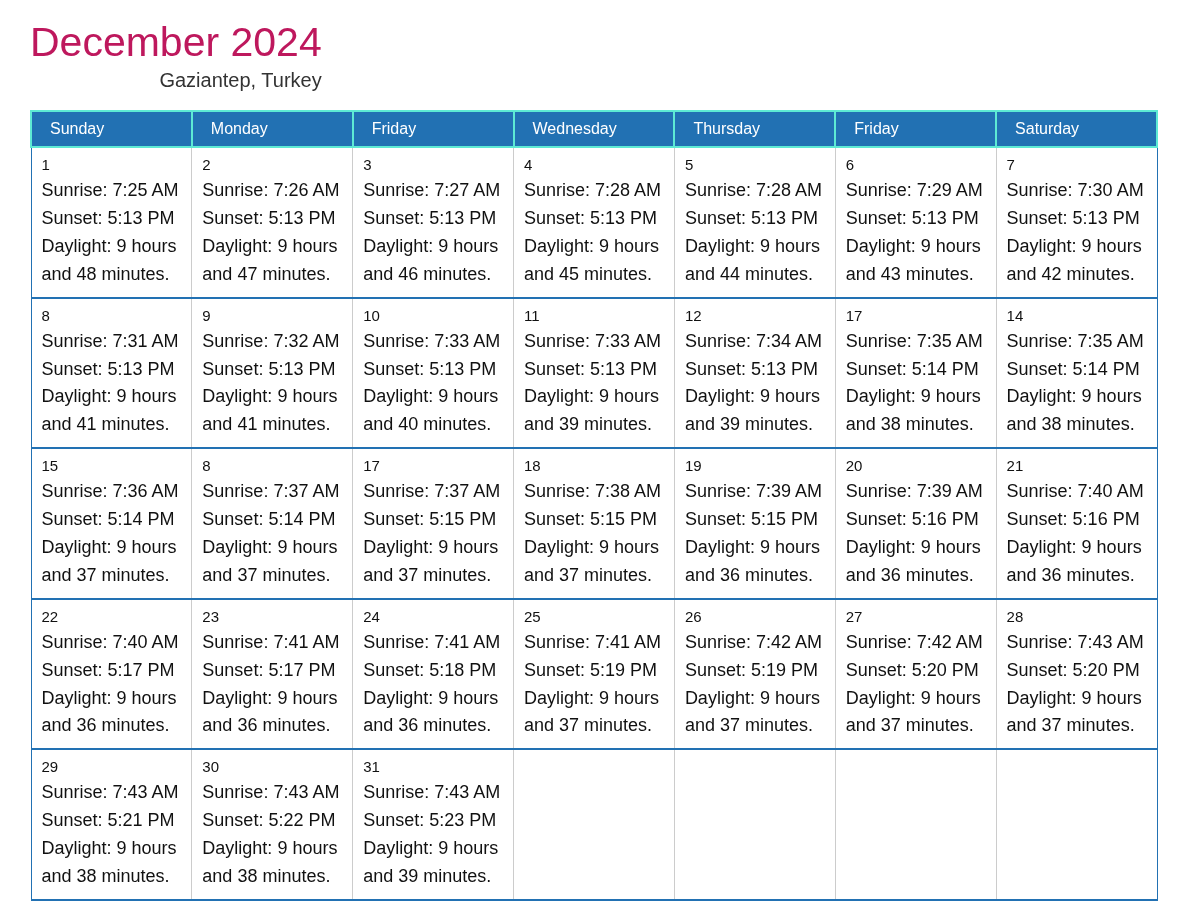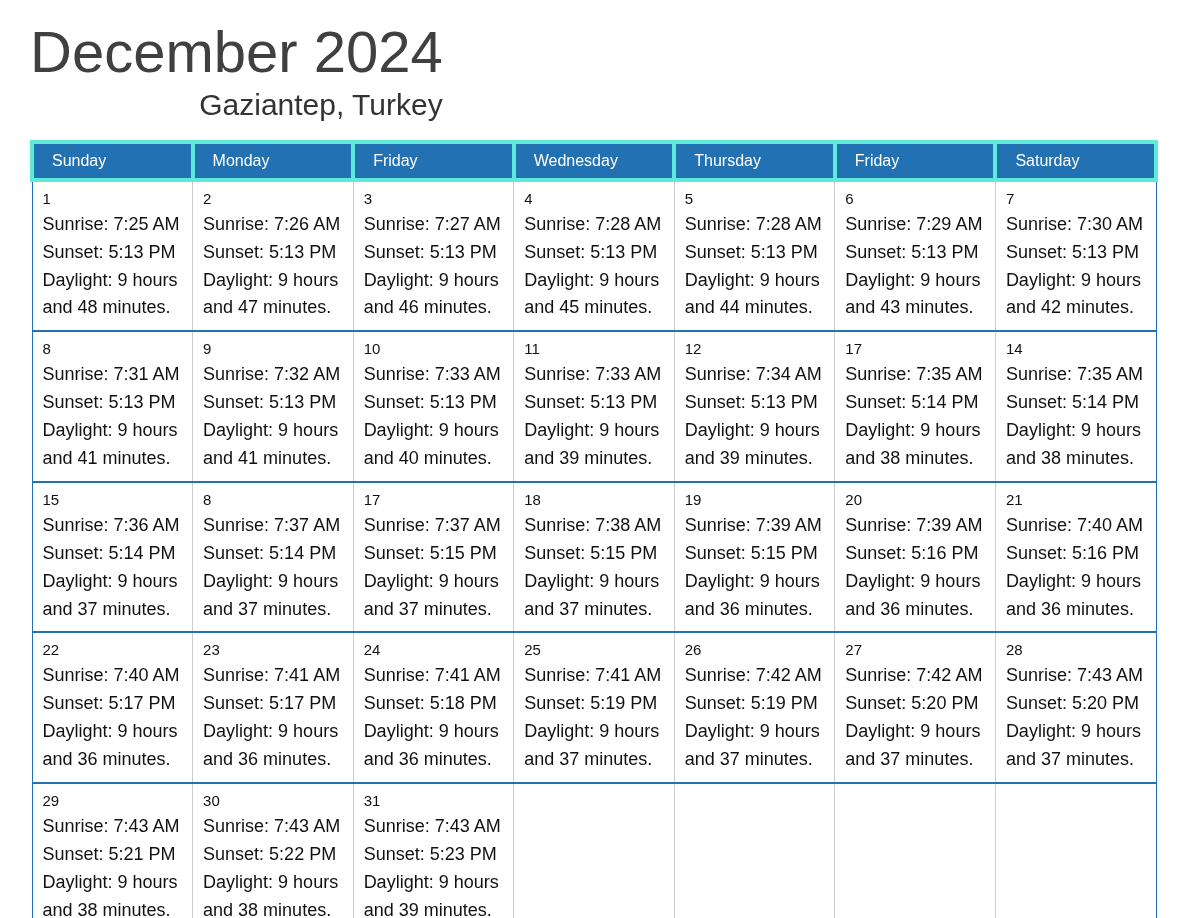--- a/index.html
+++ b/index.html
@@ -45,45 +45,45 @@
       align-items: flex-start;
     }
     .logo-top-row {
       display: flex;
       align-items: center;
     }
     .title-block {
       text-align: right;
     }
     .main-title {
-      font-size: 58px;
+      font-size: 41px;
       font-weight: normal;
-      color: #404040;
+      color: #be185d;
       line-height: 1.1;
     }
     .subtitle {
-      font-size: 30px;
+      font-size: 20px;
       color: #333;
       margin-top: 4px;
     }
     table {
       width: 100%;
       border-collapse: collapse;
       table-layout: fixed;
     }
     thead tr {
       background-color: #2271b3;
     }
     thead th {
       color: #fff;
       font-size: 16px;
       font-weight: normal;
       padding: 8px 18px;
       text-align: left;
-      border: 4px solid #5eead4;
+      border: 2px solid #5eead4;
     }
     tbody tr {
       border-bottom: 2px solid #2271b3;
     }
     tbody td {
       vertical-align: top;
       padding: 8px 10px;
       font-size: 13.5px;
       color: #111;
       border-right: 1px solid #ccc;

